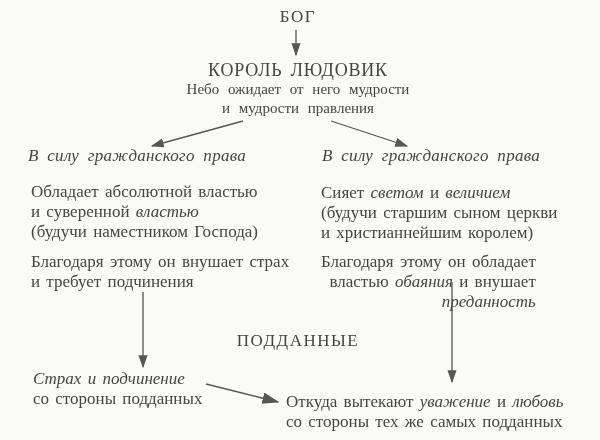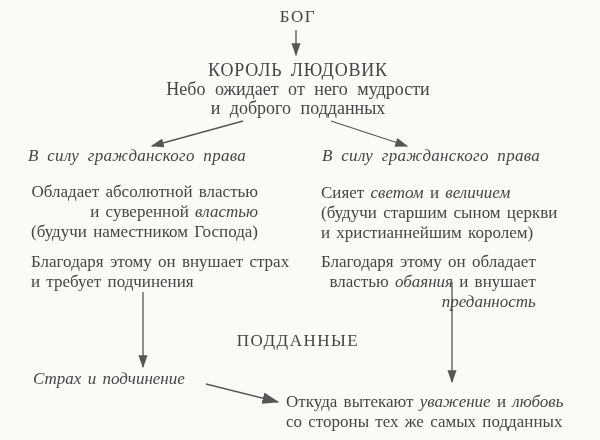--- a/index.html
+++ b/index.html
@@ -11,25 +11,25 @@
     overflow:hidden;
   }
   .arrows { position:absolute; left:0; top:0; width:600px; height:440px; }
   .block { position:absolute; font-size:17px; line-height:20px; word-spacing:2px; white-space:nowrap; }
   .centered { left:0; width:596px; text-align:center; }
   .caps { letter-spacing:1.5px; word-spacing:3px; }
   .it { font-style:italic; }
   .god { top:7px; font-size:17px; }
   .king { top:60px; }
   .king-title { font-size:18px; letter-spacing:0.8px; line-height:20px; }
-  .king-sub { font-size:18px; line-height:19px; word-spacing:5px; }
+  .king-sub { font-size:15px; line-height:19px; word-spacing:5px; }
   .heading { font-style:italic; word-spacing:4px; letter-spacing:0.3px; }
   .hl { left:28px; top:146px; }
   .hr { left:322px; top:146px; }
-  .lp1 { left:31px; top:182px;text-align:right; }
+  .lp1 { left:31px; top:182px; }
   .lp2 { left:31px; top:252px; }
   .rp1 { left:321px; top:183px; }
   .rp2 { left:321px; top:252px;text-align:right; }
   .subjects { top:331px; font-size:17px; }
   .bl { left:33px; top:369px; }
   .br { left:286px; top:392px; }
   svg line { stroke:#565656; stroke-width:1.3; }
 </style>
 </head>
 <body>
@@ -51,21 +51,21 @@
     <line x1="143" y1="292" x2="143" y2="367" marker-end="url(#ah)"></line>
     <line x1="452" y1="282" x2="452" y2="382" marker-end="url(#ah)"></line>
     <line x1="206" y1="384" x2="278" y2="402" marker-end="url(#ahbig)"></line>
   </svg>
 
   <div class="block centered caps god">БОГ</div>
 
   <div class="block centered king">
     <div class="king-title caps">КОРОЛЬ ЛЮДОВИК</div>
     <div class="king-sub">Небо ожидает от него мудрости</div>
-    <div class="king-sub">и доброго подданных</div>
+    <div class="king-sub">и мудрости правления</div>
   </div>
 
   <div class="block heading hl">В силу гражданского права</div>
   <div class="block heading hr">В силу гражданского права</div>
 
   <div class="block lp1">
     <div>Обладает абсолютной властью</div>
     <div><span>и суверенной</span> <span class="it">властью</span></div>
     <div>(будучи наместником Господа)</div>
   </div>
@@ -84,20 +84,21 @@
   <div class="block rp2">
     <div>Благодаря этому он обладает</div>
     <div><span>властью</span> <span class="it">обаяния</span> <span>и внушает</span></div>
     <div class="it">преданность</div>
   </div>
 
   <div class="block centered caps subjects">ПОДДАННЫЕ</div>
 
   <div class="block bl">
     <div class="it">Страх и подчинение</div>
+    <div>со стороны подданных</div>
   </div>
 
   <div class="block br">
     <div><span>Откуда вытекают</span> <span class="it">уважение</span> <span>и</span> <span class="it">любовь</span></div>
     <div>со стороны тех же самых подданных</div>
   </div>
 
 </div>
 
 </body></html>

